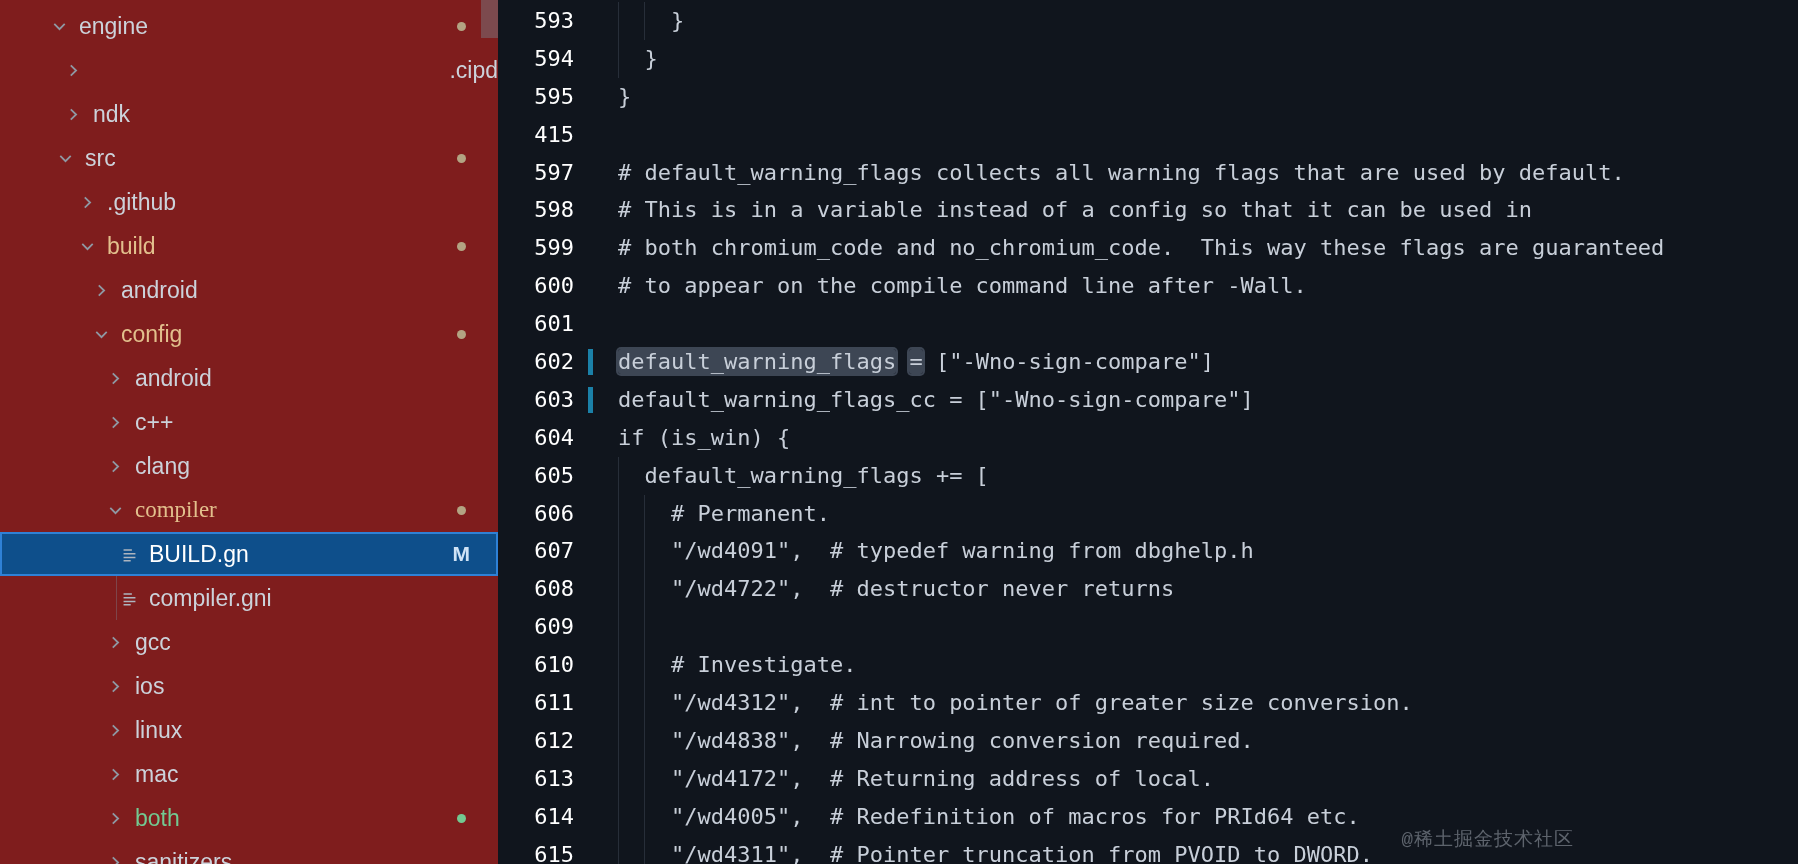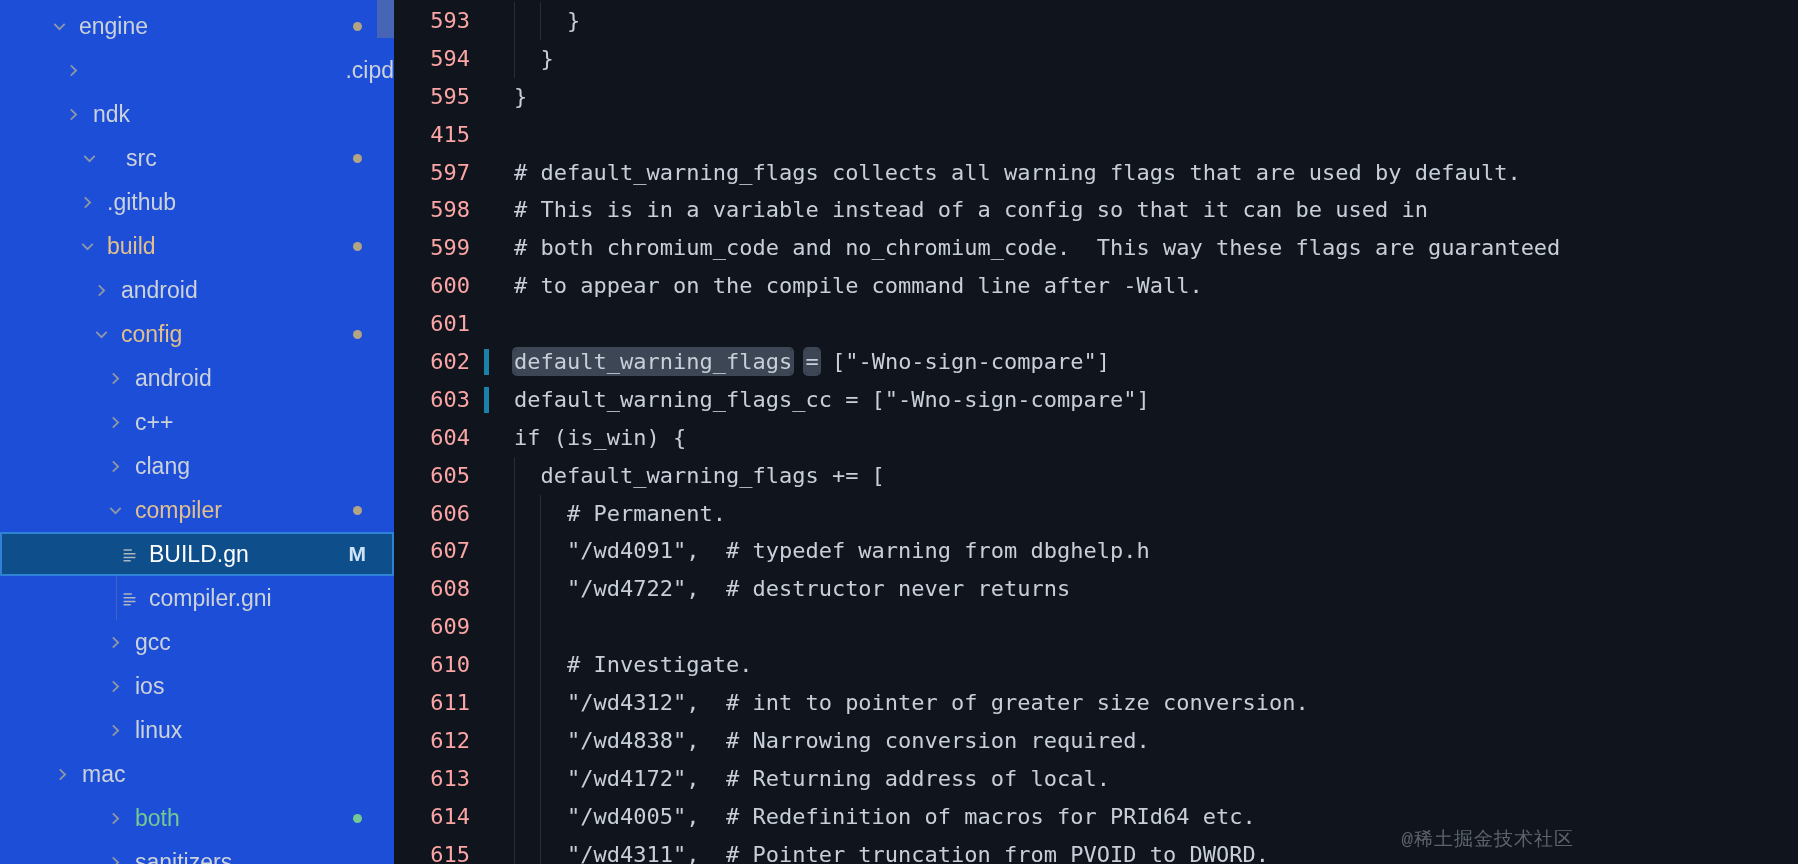--- a/index.html
+++ b/index.html
@@ -9,22 +9,22 @@
   *{box-sizing:border-box;}
   html,body{margin:0;padding:0;}
   body{
     width:1798px;height:864px;overflow:hidden;background:#10151d;
     font-family:"Liberation Sans",sans-serif;
   }
   .app{position:relative;width:1798px;height:864px;display:flex;}
 
   
   .sidebar{
-    width:394px;height:100%;flex:none;position:relative;
-    background:#1d4ed8;padding-top:4px;overflow:hidden;
+    width:498px;height:100%;flex:none;position:relative;
+    background:#7f1d1d;padding-top:4px;overflow:hidden;
   }
   .tree-row{
     height:44px;display:flex;align-items:center;position:relative;
     font-size:23px;color:#ccd2da;cursor:pointer;white-space:nowrap;
   }
   .twisty{width:29px;flex:none;display:flex;align-items:center;}
   .twisty svg{display:block;}
   .tree-label{white-space:pre;}
   .git-modified{color:var(--mod);}
   .git-untracked{color:var(--untracked);}
@@ -48,21 +48,21 @@
 
   
   .editor{
     flex:1;position:relative;background:#10151d;
     padding-top:2px;overflow:hidden;
   }
   .code-line{
     display:flex;height:37.9px;line-height:37.9px;
     font-family:"DejaVu Sans Mono",monospace;font-size:22px;
   }
-  .ln{width:76px;flex:none;text-align:right;color:#fca5a5;}
+  .ln{width:76px;flex:none;text-align:right;color:#ffffff;}
   .deco{width:44px;flex:none;position:relative;}
   .change-bar{
     position:absolute;left:14px;top:6px;width:5px;height:26px;
     background:var(--bar);
   }
   .code{flex:1;position:relative;white-space:pre;color:#c8cfd9;}
   .indent-guide{position:absolute;top:0;width:1px;height:100%;background:#272e39;}
   .word-hl{background:#3d4654;box-shadow:0 0 0 2px #3d4654;border-radius:3px;}
 
   
@@ -98,21 +98,21 @@
           <span class="tree-label">.cipd</span>
         </div>
         <div class="tree-row" style="padding-left: 64px;">
           <span class="twisty">
             <svg width="19" height="19" viewBox="0 0 16 16" style="transform:rotate(0deg)">
               <path d="M5.7 3.6 10.2 8 5.7 12.4" stroke="#8f98a3" stroke-width="1.5" fill="none"></path>
             </svg>
           </span>
           <span class="tree-label">ndk</span>
         </div>
-        <div class="tree-row" style="padding-left: 80px; gap: 17px;">
+        <div class="tree-row" style="padding-left: 56px;">
           <span class="twisty">
             <svg width="19" height="19" viewBox="0 0 16 16" style="transform:rotate(90deg)">
               <path d="M5.7 3.6 10.2 8 5.7 12.4" stroke="#8f98a3" stroke-width="1.5" fill="none"></path>
             </svg>
           </span>
           <span class="tree-label">src</span>
           <span class="badge-dot"></span>
         </div>
         <div class="tree-row" style="padding-left: 78px;">
           <span class="twisty">
@@ -165,21 +165,21 @@
           <span class="tree-label">c++</span>
         </div>
         <div class="tree-row" style="padding-left: 106px;">
           <span class="twisty">
             <svg width="19" height="19" viewBox="0 0 16 16" style="transform:rotate(0deg)">
               <path d="M5.7 3.6 10.2 8 5.7 12.4" stroke="#8f98a3" stroke-width="1.5" fill="none"></path>
             </svg>
           </span>
           <span class="tree-label">clang</span>
         </div>
-        <div class="tree-row" style="padding-left: 106px;">
+        <div class="tree-row" style="padding-left: 106px; font-family: Liberation Serif, serif;">
           <span class="twisty">
             <svg width="19" height="19" viewBox="0 0 16 16" style="transform:rotate(90deg)">
               <path d="M5.7 3.6 10.2 8 5.7 12.4" stroke="#8f98a3" stroke-width="1.5" fill="none"></path>
             </svg>
           </span>
           <span class="tree-label git-modified">compiler</span>
           <span class="badge-dot"></span>
         </div>
         <div class="tree-row selected" style="padding-left: 120px;">
           <span class="twisty">
@@ -215,21 +215,21 @@
           <span class="tree-label">ios</span>
         </div>
         <div class="tree-row" style="padding-left: 106px;">
           <span class="twisty">
             <svg width="19" height="19" viewBox="0 0 16 16" style="transform:rotate(0deg)">
               <path d="M5.7 3.6 10.2 8 5.7 12.4" stroke="#8f98a3" stroke-width="1.5" fill="none"></path>
             </svg>
           </span>
           <span class="tree-label">linux</span>
         </div>
-        <div class="tree-row" style="padding-left: 53px; text-align: right;">
+        <div class="tree-row" style="padding-left: 106px; text-align: right;">
           <span class="twisty">
             <svg width="19" height="19" viewBox="0 0 16 16" style="transform:rotate(0deg)">
               <path d="M5.7 3.6 10.2 8 5.7 12.4" stroke="#8f98a3" stroke-width="1.5" fill="none"></path>
             </svg>
           </span>
           <span class="tree-label">mac</span>
         </div>
         <div class="tree-row" style="padding-left: 106px;">
           <span class="twisty">
             <svg width="19" height="19" viewBox="0 0 16 16" style="transform:rotate(0deg)">

